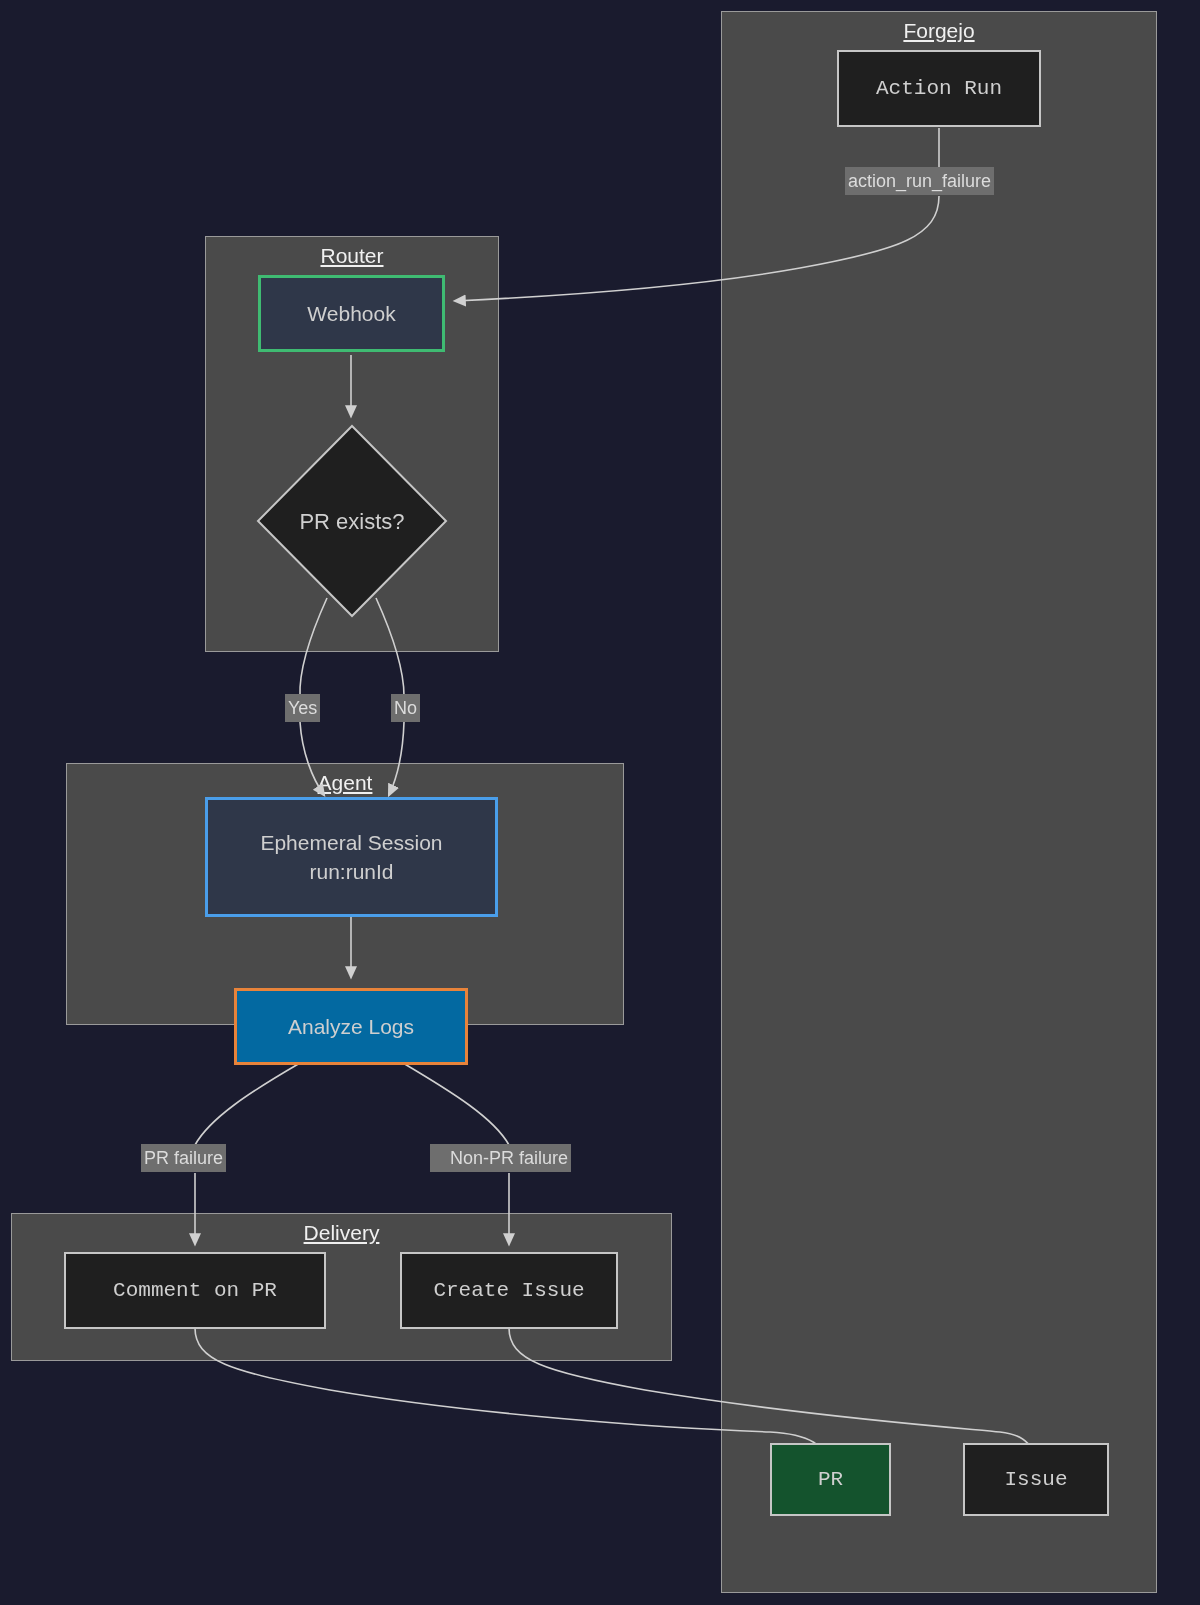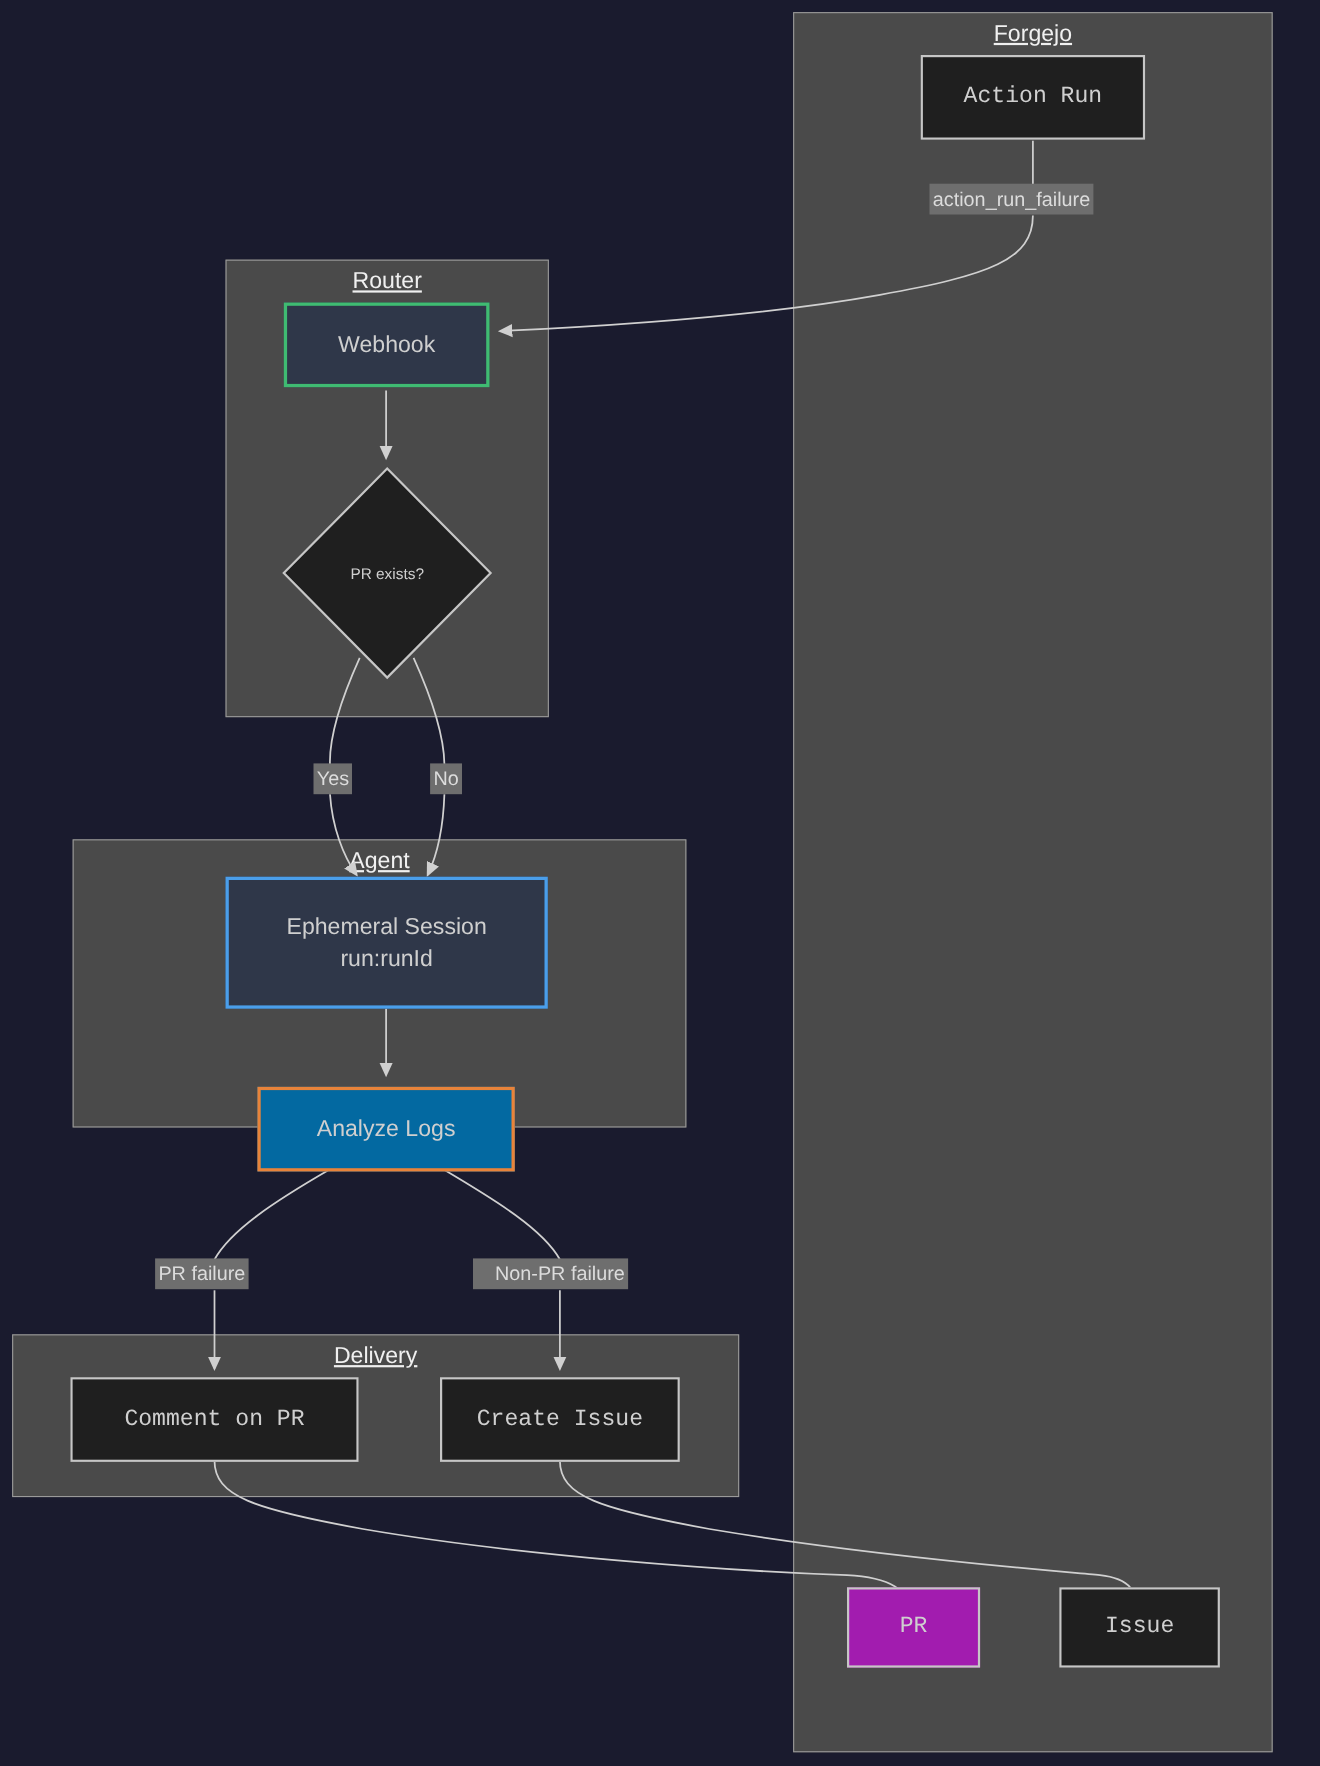--- a/index.html
+++ b/index.html
@@ -76,21 +76,21 @@
     border: none;
   }
   .diamond-shape {
     position: absolute;
     inset: 0;
   }
   .diamond-label {
     position: relative;
     z-index: 2;
     color: #cfcfcf;
-    font-size: 14px;
+    font-size: 22px;
   }
   
   .edge-label {
     position: absolute;
     background: #6e6e6e;
     color: #dcdcdc;
     font-size: 18px;
     line-height: 28px;
     padding: 0 3px;
     white-space: nowrap;
@@ -187,21 +187,21 @@
   </div>
 
   <div class="node rect" style="left:64px; top:1252px; width:262px; height:77px; border-color:#c6c6c6; background:#1f1f1f;">
     <span class="nline">Comment on PR</span>
   </div>
 
   <div class="node rect" style="left:400px; top:1252px; width:218px; height:77px; border-color:#c6c6c6; background:#1f1f1f;">
     <span class="nline">Create Issue</span>
   </div>
 
-  <div class="node rect" style="left:770px; top:1443px; width:121px; height:73px; border-color:#c6c6c6; background:#a21caf;">
+  <div class="node rect" style="left:770px; top:1443px; width:121px; height:73px; border-color:#c6c6c6; background:#14532d;">
     <span class="nline">PR</span>
   </div>
 
   <div class="node rect" style="left:963px; top:1443px; width:146px; height:73px; border-color:#c6c6c6; background:#1f1f1f;">
     <span class="nline">Issue</span>
   </div>
 
   <div class="edge-label" style="left:845px; top:167px;">action_run_failure</div>
 
   <div class="edge-label" style="left:285px; top:694px;">Yes</div>

